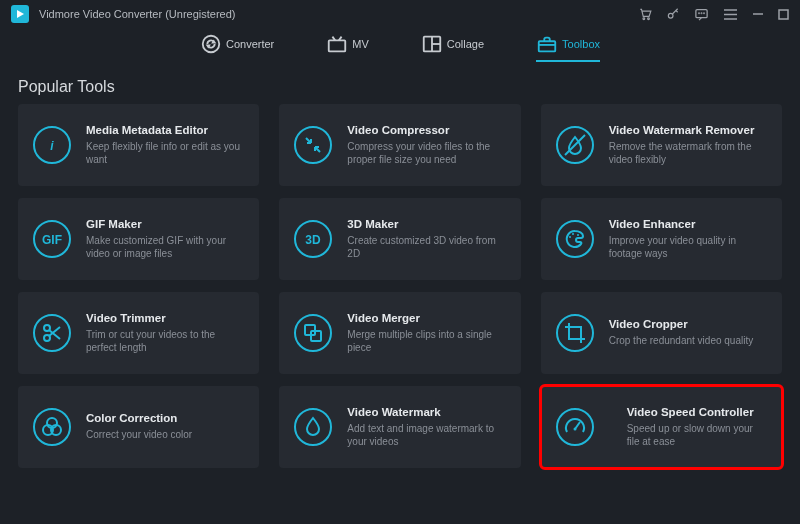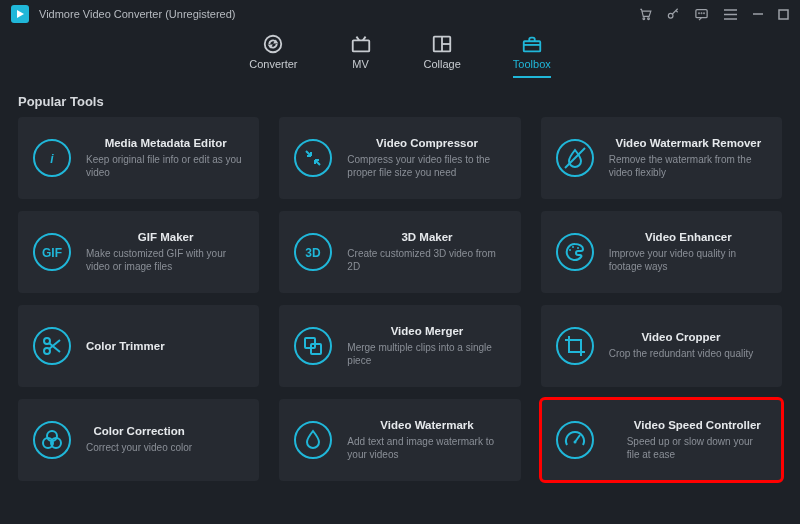--- a/index.html
+++ b/index.html
@@ -32,37 +32,35 @@
   .win-controls svg { display: block; }
 
   .tabs {
     display: flex;
     justify-content: center;
     gap: 52px;
     padding: 6px 0 0 0;
   }
   .tab {
     display: flex;
-    flex-direction: column;
     align-items: center;
     gap: 4px;
     font-size: 11px;
     color: #c7cbd0;
     cursor: pointer;
     padding-bottom: 6px;
     border-bottom: 2px solid transparent;
   }
   .tab.active { color: #20b7d9; border-bottom-color: #20b7d9; }
   .tab-icon { width: 22px; height: 20px; display: flex; justify-content: center; align-items: center; }
 
   .section-title {
-    font-size: 13px;
+    font-size: 16px;
     color: #d6d9dd;
     padding: 16px 18px 8px 18px;
-    font-weight: bold;
   }
   .grid {
     display: grid;
     grid-template-columns: repeat(3, 1fr);
     gap: 12px 20px;
     padding: 0 18px;
   }
   .card {
     background: #262a31;
     border-radius: 4px;
@@ -77,21 +75,21 @@
     outline: 3px solid #ff0000;
     outline-offset: -1px;
     gap: 32px;
   }
   .card-icon {
     width: 40px; height: 40px;
     flex-shrink: 0;
     display: flex; align-items: center; justify-content: center;
   }
   .card-body { display: flex; flex-direction: column; gap: 4px; min-width: 0; }
-  .card-title { font-size: 11.5px; font-weight: 600; color: #e6e9ec; text-align: center; }
+  .card-title { font-size: 11.5px; font-weight: 600; color: #e6e9ec; }
   .card-desc { font-size: 10px; color: #8a8f97; line-height: 1.35; }
 
   .icon-circle { fill: none; stroke: #20b7d9; stroke-width: 2; }
   .icon-inner { fill: none; stroke: #20b7d9; stroke-width: 2; }
   .icon-text { fill: #20b7d9; font-size: 12px; font-weight: bold; font-family: Arial, sans-serif; text-anchor: middle; dominant-baseline: central; }
 </style>
 </head>
 <body>
 
 <div class="titlebar">
@@ -195,21 +193,21 @@
 
   <div class="card">
     <span class="card-icon">
         <svg width="40" height="40" viewBox="0 0 40 40">
           <circle class="icon-circle" cx="20" cy="20" r="18"></circle>
           <text class="icon-text" x="20" y="21" font-style="italic">i</text>
         </svg>
       </span>
     <div class="card-body">
       <span class="card-title">Media Metadata Editor</span>
-      <span class="card-desc">Keep original file info or edit as you video</span>
+      <span class="card-desc">Keep flexibly file info or edit as you want</span>
     </div>
   </div>
 
   <div class="card">
     <span class="card-icon">
         <svg width="40" height="40" viewBox="0 0 40 40">
           <circle class="icon-circle" cx="20" cy="20" r="18"></circle>
           <path class="icon-inner" d="M13 13l5 5M27 27l-5-5M18 18h-4M18 18v-4M22 22h4M22 22v4"></path>
         </svg>
       </span>
@@ -279,21 +277,22 @@
     <span class="card-icon">
         <svg width="40" height="40" viewBox="0 0 40 40">
           <circle class="icon-circle" cx="20" cy="20" r="18"></circle>
           <circle class="icon-inner" cx="15" cy="15" r="3"></circle>
           <circle class="icon-inner" cx="15" cy="25" r="3"></circle>
           <line class="icon-inner" x1="17" y1="17" x2="28" y2="26"></line>
           <line class="icon-inner" x1="17" y1="23" x2="28" y2="14"></line>
         </svg>
       </span>
     <div class="card-body">
-      <span class="card-title">Color Trimmer</span>
+      <span class="card-title">Video Trimmer</span>
+      <span class="card-desc">Trim or cut your videos to the perfect length</span>
     </div>
   </div>
 
   <div class="card">
     <span class="card-icon">
         <svg width="40" height="40" viewBox="0 0 40 40">
           <circle class="icon-circle" cx="20" cy="20" r="18"></circle>
           <rect class="icon-inner" x="12" y="12" width="10" height="10" rx="1"></rect>
           <rect class="icon-inner" x="18" y="18" width="10" height="10" rx="1"></rect>
         </svg>

